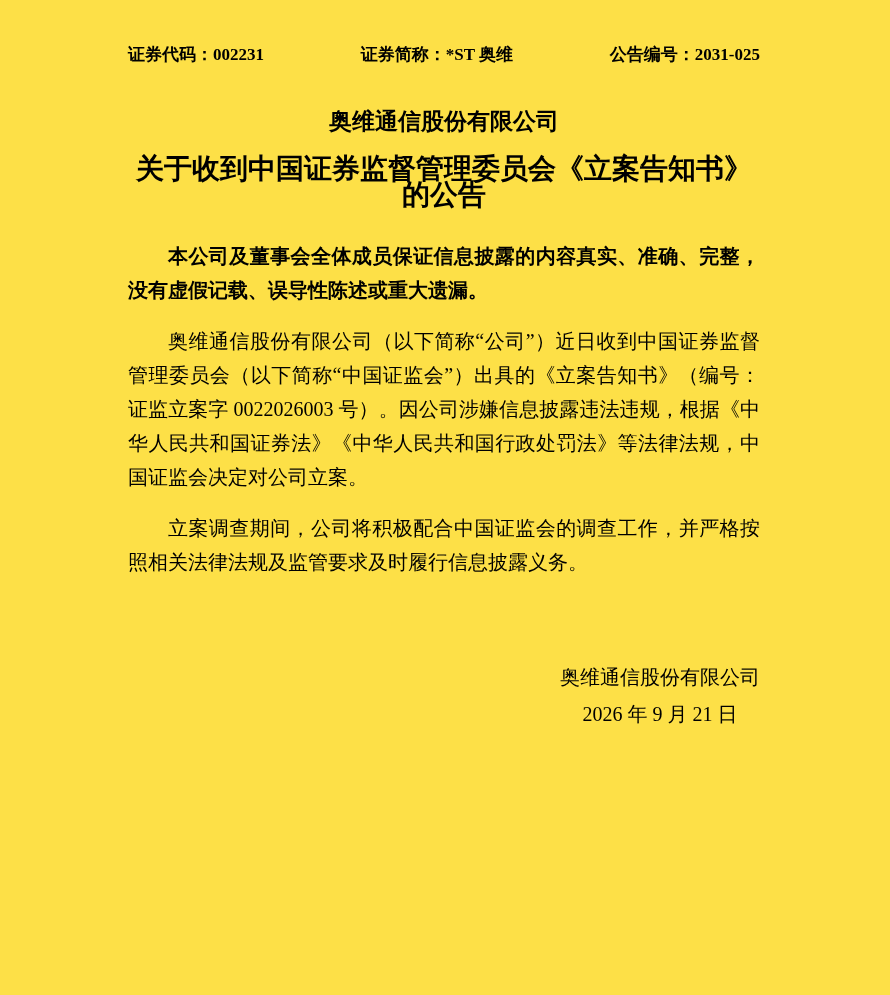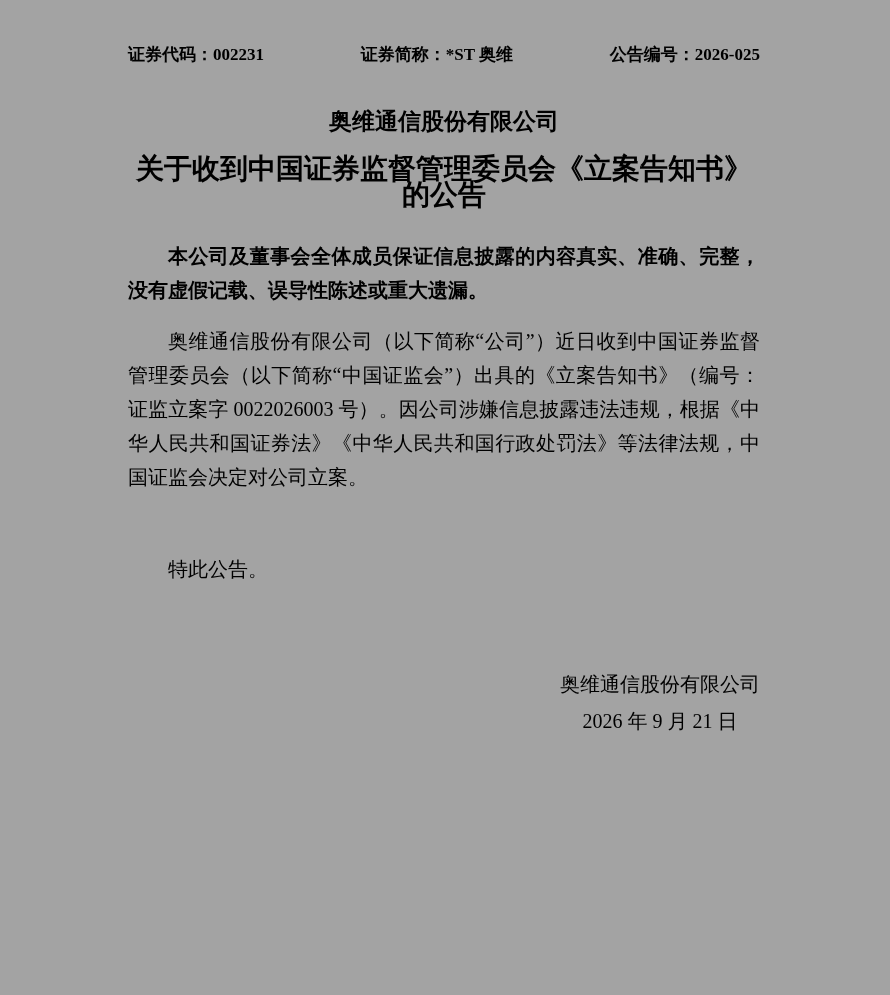--- a/index.html
+++ b/index.html
@@ -1,21 +1,21 @@
 <!DOCTYPE html>
 <html lang="zh"><head>
 <meta charset="utf-8">
 <style>
   html, body { margin: 0; padding: 0; background: #ffffff; }
   .page {
     position: relative;
     width: 890px;
     height: 995px;
     margin: 0 auto;
-    background: #a3a3a3;
+    background: #fde047;
     box-sizing: border-box;
     padding: 45px 130px 0 128px;
     color: #000000;
     font-family: "Liberation Serif", "DejaVu Serif", serif;
     overflow: hidden;
   }
   .doc-header {
     display: flex;
     justify-content: space-between;
     align-items: baseline;
@@ -67,36 +67,36 @@
   }
 </style>
 </head>
 <body>
 
 <div class="page">
 
   <div class="doc-header">
     <span>证券代码：002231</span>
     <span>证券简称：*ST 奥维</span>
-    <span>公告编号：2026-025</span>
+    <span>公告编号：2031-025</span>
   </div>
 
   <div class="doc-title">奥维通信股份有限公司</div>
 
   <div class="doc-subtitle">关于收到中国证券监督管理委员会《立案告知书》的公告</div>
 
   <div class="body-text">
 
     <p class="para statement">本公司及董事会全体成员保证信息披露的内容真实、准确、完整，没有虚假记载、误导性陈述或重大遗漏。</p>
 
     <p class="para">奥维通信股份有限公司（以下简称“公司”）近日收到中国证券监督管理委员会（以下简称“中国证监会”）出具的《立案告知书》（编号：证监立案字 0022026003 号）。因公司涉嫌信息披露违法违规，根据《中华人民共和国证券法》《中华人民共和国行政处罚法》等法律法规，中国证监会决定对公司立案。</p>
 
+    <p class="para">立案调查期间，公司将积极配合中国证监会的调查工作，并严格按照相关法律法规及监管要求及时履行信息披露义务。</p>
 
 
-    <p class="para closing">特此公告。</p>
 
     <div class="signature">
       <div>奥维通信股份有限公司</div>
       <div>2026 年 9 月 21 日</div>
     </div>
 
   </div>
 
 </div>
 

